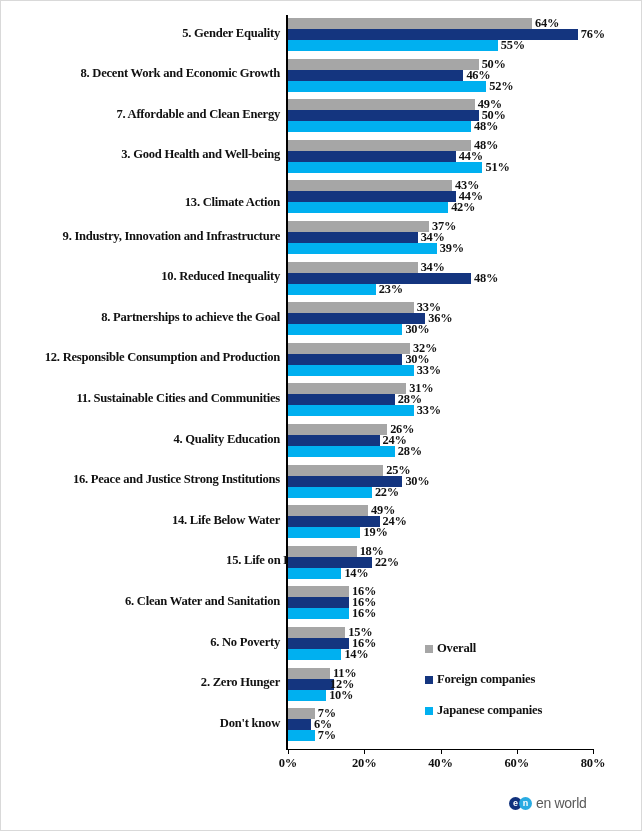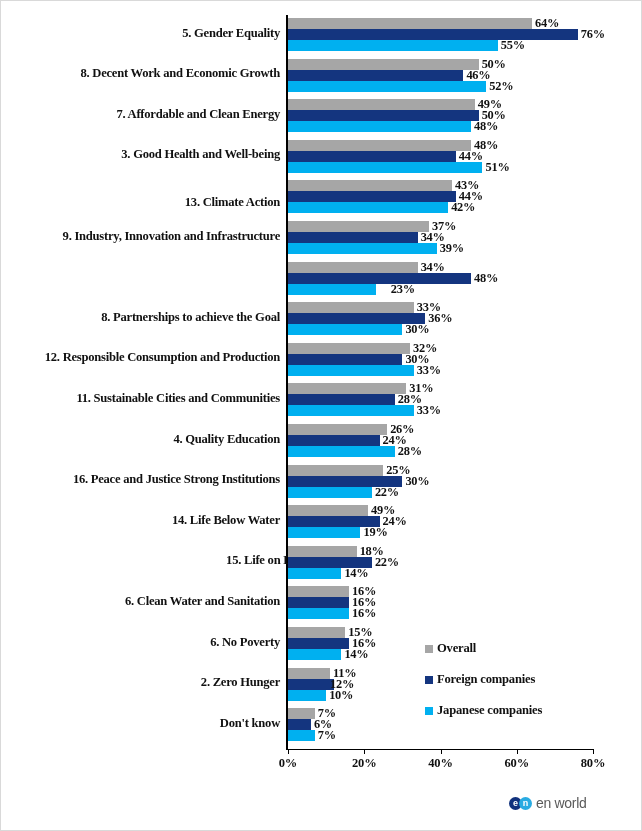--- a/index.html
+++ b/index.html
@@ -283,31 +283,32 @@
           <div class="bar-row" style="top: 11px; width: 305px;">
             <div class="bar foreign" style="width: 129.625px; background: rgb(20, 53, 127);"></div>
             <div class="bar-value" style="left: 132.625px;">34%</div>
           </div>
           <div class="bar-row" style="top: 22px; width: 305px;">
             <div class="bar japanese" style="width: 148.688px; background: rgb(0, 176, 240);"></div>
             <div class="bar-value" style="left: 151.688px;">39%</div>
           </div>
         </div>
         <div class="group" style="top: 260.6px; height: 33px;">
+          <div class="cat-label" style="top: 8.5px;">10. Reduced Inequality</div>
           <div class="bar-row" style="top: 0px; width: 305px;">
             <div class="bar overall" style="width: 129.625px; background: rgb(166, 166, 166);"></div>
             <div class="bar-value" style="left: 132.625px;">34%</div>
           </div>
           <div class="bar-row" style="top: 11px; width: 305px;">
             <div class="bar foreign" style="width: 183px; background: rgb(20, 53, 127);"></div>
             <div class="bar-value" style="left: 186px;">48%</div>
           </div>
           <div class="bar-row" style="top: 22px; width: 305px;">
             <div class="bar japanese" style="width: 87.6875px; background: rgb(0, 176, 240);"></div>
-            <div class="bar-value" style="left: 90.6875px; margin-left: 12px;">23%</div>
+            <div class="bar-value" style="left: 90.6875px;">23%</div>
           </div>
         </div>
         <div class="group" style="top: 301.2px; height: 33px;">
           <div class="cat-label" style="top: 8.5px;">8. Partnerships to achieve the Goal</div>
           <div class="bar-row" style="top: 0px; width: 305px;">
             <div class="bar overall" style="width: 125.812px; background: rgb(166, 166, 166);"></div>
             <div class="bar-value" style="left: 128.812px;">33%</div>
           </div>
           <div class="bar-row" style="top: 11px; width: 305px;">
             <div class="bar foreign" style="width: 137.25px; background: rgb(20, 53, 127);"></div>

